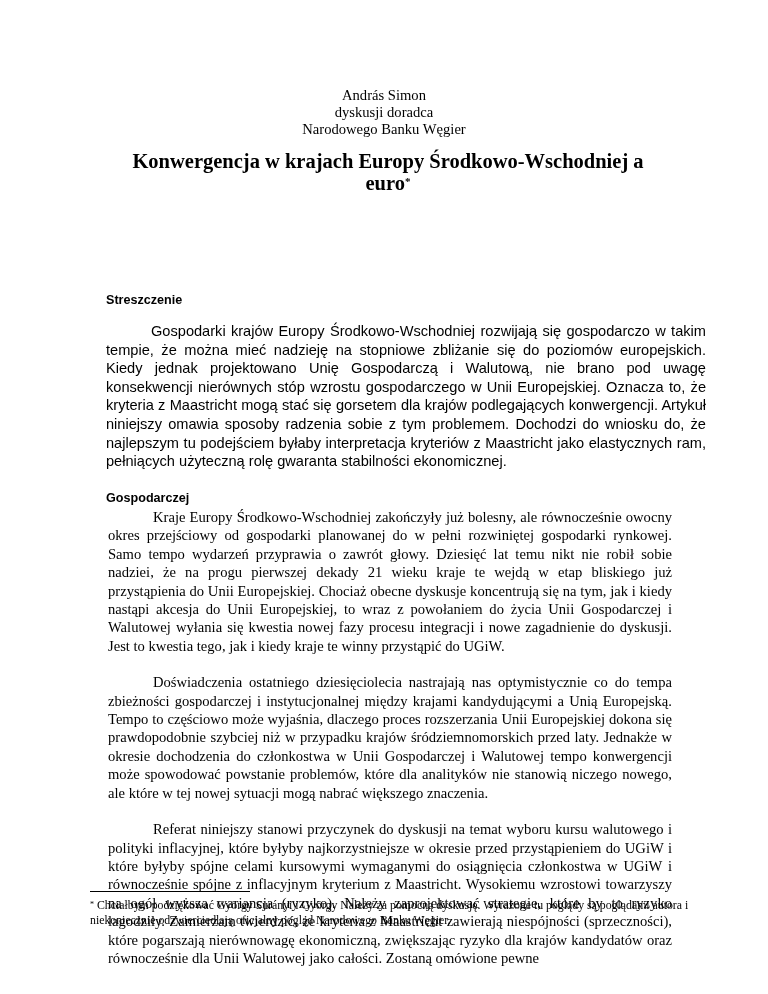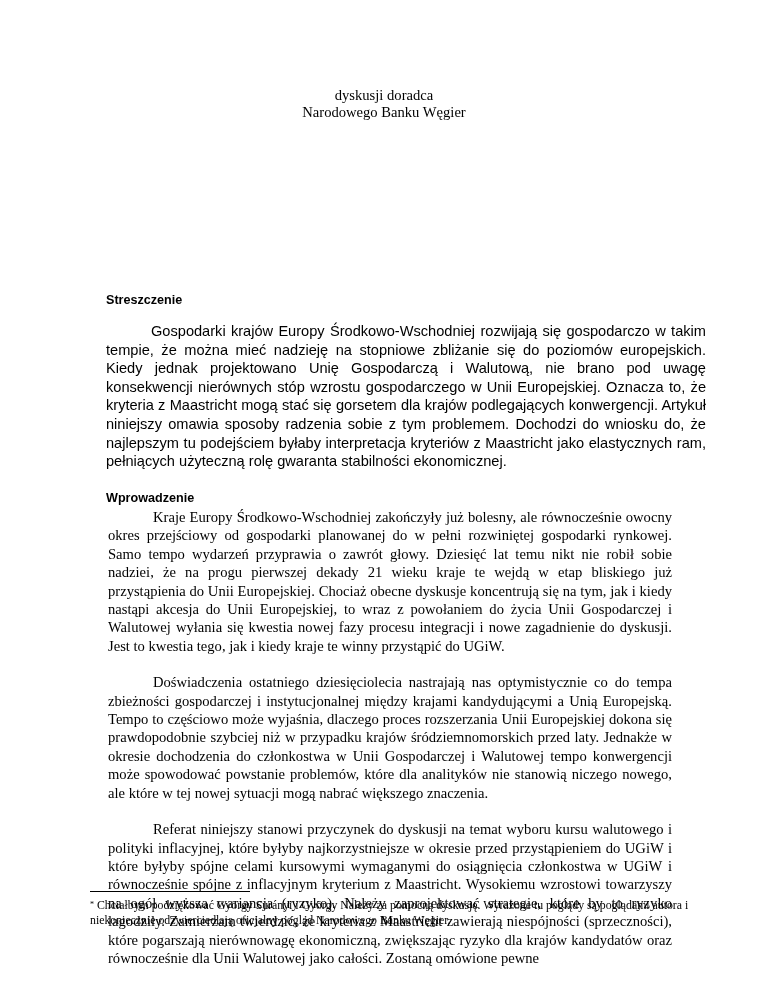--- a/index.html
+++ b/index.html
@@ -46,29 +46,31 @@
     margin: 0;
   }
   .footnote sup { font-size: 8px; vertical-align: top; }
 </style>
 </head>
 <body>
 
 <div class="page">
 
   <div class="author-block">
+    <div>András Simon</div>
     <div>dyskusji doradca</div>
     <div>Narodowego Banku Węgier</div>
   </div>
 
+  <h1 class="title"><span>Konwergencja w krajach Europy Środkowo-Wschodniej a euro</span><sup>*</sup></h1>
 
   <h2 class="h-sans" style="top:277px;">Streszczenie</h2>
   <p class="abstract">Gospodarki krajów Europy Środkowo-Wschodniej rozwijają się gospodarczo w takim tempie, że można mieć nadzieję na stopniowe zbliżanie się do poziomów europejskich. Kiedy jednak projektowano Unię Gospodarczą i Walutową, nie brano pod uwagę konsekwencji nierównych stóp wzrostu gospodarczego w Unii Europejskiej. Oznacza to, że kryteria z Maastricht mogą stać się gorsetem dla krajów podlegających konwergencji. Artykuł niniejszy omawia sposoby radzenia sobie z tym problemem. Dochodzi do wniosku do, że najlepszym tu podejściem byłaby interpretacja kryteriów z Maastricht jako elastycznych ram, pełniących użyteczną rolę gwaranta stabilności ekonomicznej.</p>
 
-  <h2 class="h-sans" style="top:475px;">Wprowadzenie</h2>
+  <h2 class="h-sans" style="top:475px;">Gospodarczej</h2>
   <div class="body-text" style="top:490px;">
     <p>Kraje Europy Środkowo-Wschodniej zakończyły już bolesny, ale równocześnie owocny okres przejściowy od gospodarki planowanej do w pełni rozwiniętej gospodarki rynkowej. Samo tempo wydarzeń przyprawia o zawrót głowy. Dziesięć lat temu nikt nie robił sobie nadziei, że na progu pierwszej dekady 21 wieku kraje te wejdą w etap bliskiego już przystąpienia do Unii Europejskiej. Chociaż obecne dyskusje koncentrują się na tym, jak i kiedy nastąpi akcesja do Unii Europejskiej, to wraz z powołaniem do życia Unii Gospodarczej i Walutowej wyłania się kwestia nowej fazy procesu integracji i nowe zagadnienie do dyskusji. Jest to kwestia tego, jak i kiedy kraje te winny przystąpić do UGiW.</p>
     <p>Doświadczenia ostatniego dziesięciolecia nastrajają nas optymistycznie co do tempa zbieżności gospodarczej i instytucjonalnej między krajami kandydującymi a Unią Europejską. Tempo to częściowo może wyjaśnia, dlaczego proces rozszerzania Unii Europejskiej dokona się prawdopodobnie szybciej niż w przypadku krajów śródziemnomorskich przed laty. Jednakże w okresie dochodzenia do członkostwa w Unii Gospodarczej i Walutowej tempo konwergencji może spowodować powstanie problemów, które dla analityków nie stanowią niczego nowego, ale które w tej nowej sytuacji mogą nabrać większego znaczenia.</p>
     <p>Referat niniejszy stanowi przyczynek do dyskusji na temat wyboru kursu walutowego i polityki inflacyjnej, które byłyby najkorzystniejsze w okresie przed przystąpieniem do UGiW i które byłyby spójne celami kursowymi wymaganymi do osiągnięcia członkostwa w UGiW i równocześnie spójne z inflacyjnym kryterium z Maastricht. Wysokiemu wzrostowi towarzyszy na ogół wyższa wariancja (ryzyko). Należy zaprojektować strategie, które by to ryzyko łagodziły. Zamierzam twierdzić, że kryteria z Maastricht zawierają niespójności (sprzeczności), które pogarszają nierównowagę ekonomiczną, zwiększając ryzyko dla krajów kandydatów oraz równocześnie dla Unii Walutowej jako całości. Zostaną omówione pewne</p>
   </div>
 
   <div class="fn-rule"></div>
   <p class="footnote"><sup>*</sup> <span>Chciałbym podziękować György Surányi i György Należy za pomocną dyskusję. Wyrażone tu poglądy są poglądami autora i niekoniecznie odzwierciedlają oficjalny pogląd Narodowego Banku Węgier.</span></p>
 
 </div>

